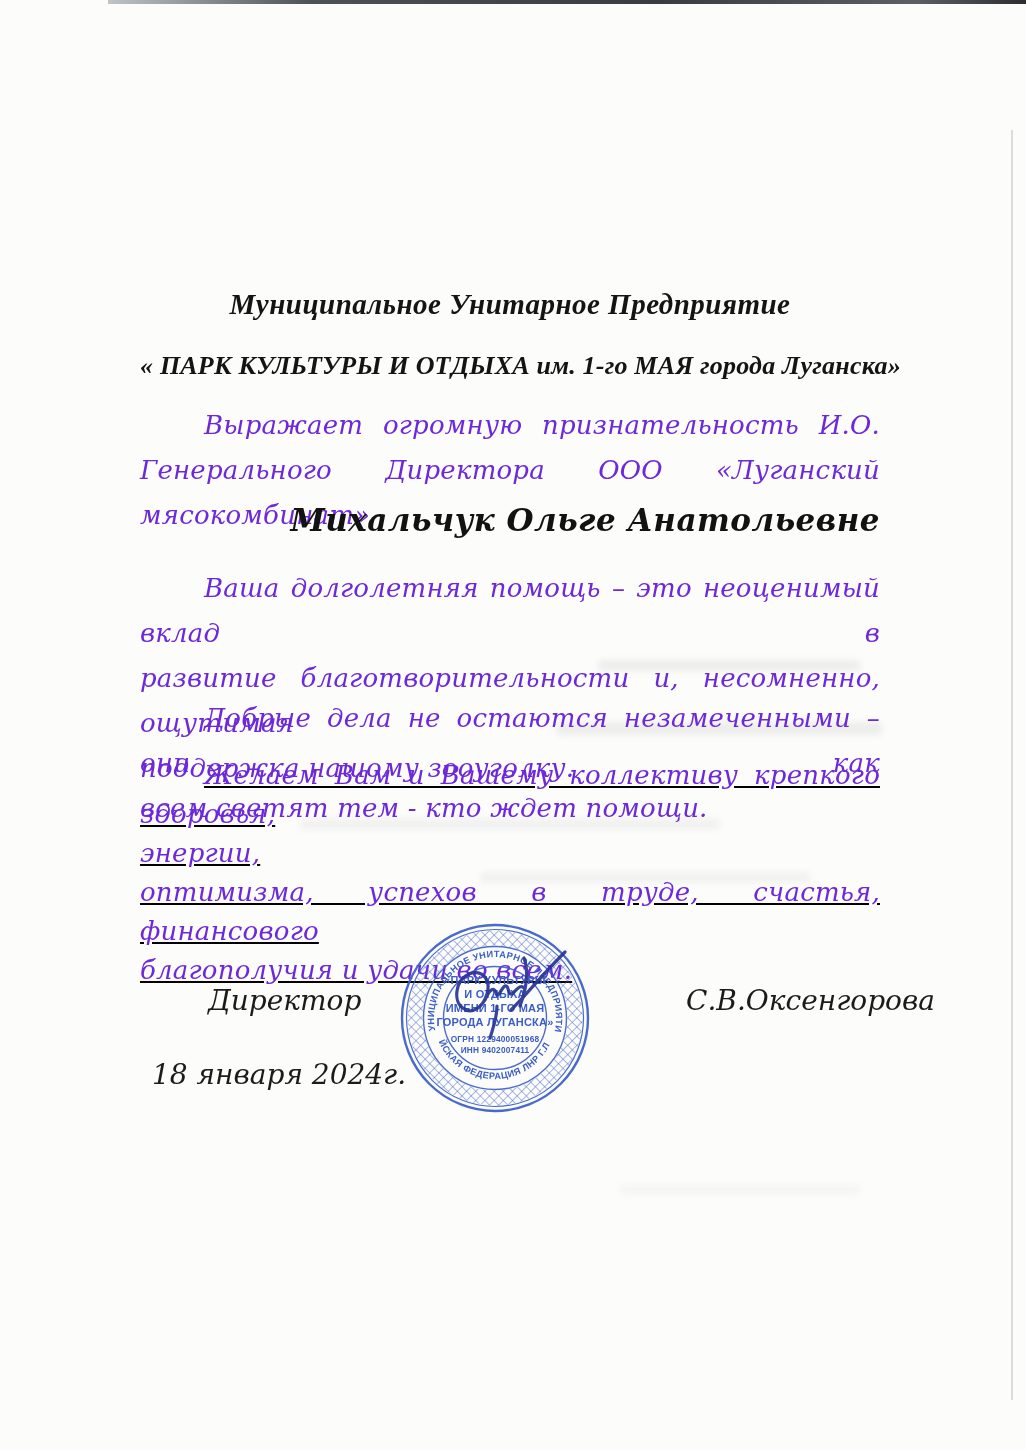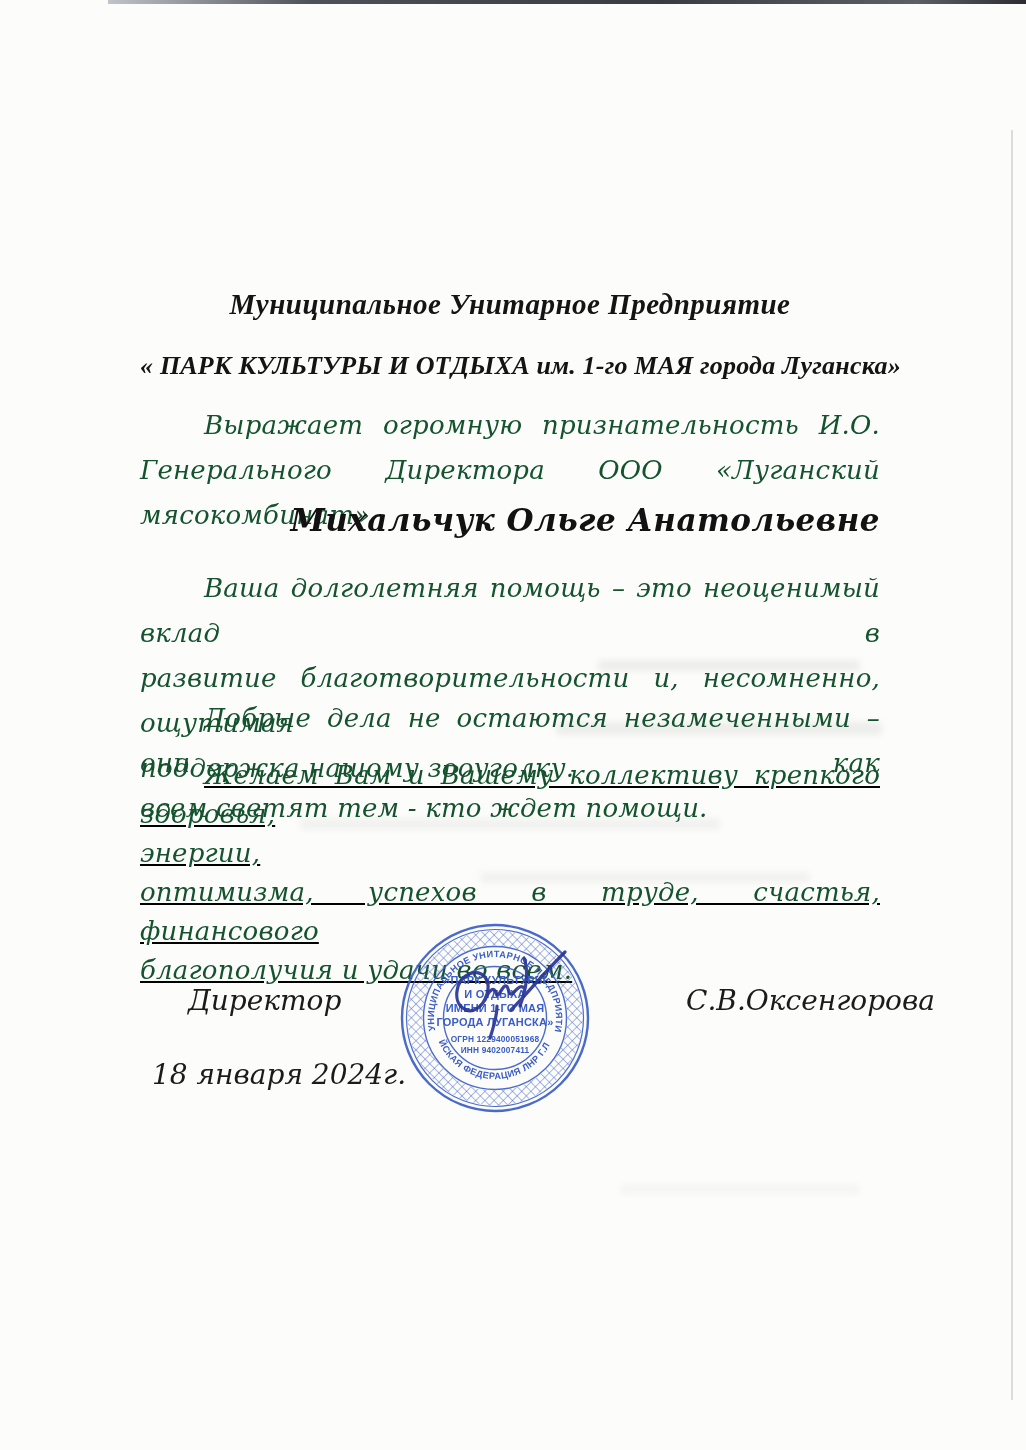--- a/index.html
+++ b/index.html
@@ -32,35 +32,35 @@
   .content{position:absolute;left:140px;width:740px;}
   .title{
     position:absolute;left:0;width:740px;
     text-align:center;white-space:nowrap;
     font-style:italic;font-weight:bold;color:#141414;font-family:Liberation Serif, serif;
   }
   .title1{top:288px;font-size:29px;letter-spacing:.5px;}
   .title2{top:351px;font-size:26px;letter-spacing:.2px;}
   .block{position:absolute;left:0;width:740px;}
   .tline{
-    font-style:italic;font-size:26px;line-height:45px;color:#14532d;
+    font-style:italic;font-size:26px;line-height:45px;color:#6d28d9;
     letter-spacing:.2px;
   }
   .just{text-align:justify;text-align-last:justify;}
   .indent{text-indent:64px;}
   .p3 .tline{line-height:39px;}
   .recipient{
     position:absolute;top:502px;left:0;width:740px;
     text-align:right;font-style:italic;font-weight:bold;
     font-size:31px;color:#121212;letter-spacing:.5px;white-space:nowrap;
   }
   .sig-label{
     position:absolute;font-style:italic;font-size:28px;color:#1b1b1b;white-space:nowrap;
   }
-  .director{top:984px;left:48px;}
+  .director{top:984px;left:68px;}
   .signatory{top:984px;left:546px;}
   .doc-date{top:1058px;left:12px;}
   
   .stamp-wrap{position:absolute;left:393px;top:916px;width:204px;height:204px;}
   .stamp-wrap svg{display:block;}
   .stamp-ring-text{
     font-family:"Liberation Sans", sans-serif;
     font-weight:bold;font-size:9.2px;letter-spacing:.4px;
     fill:#3a5dc7;
   }

